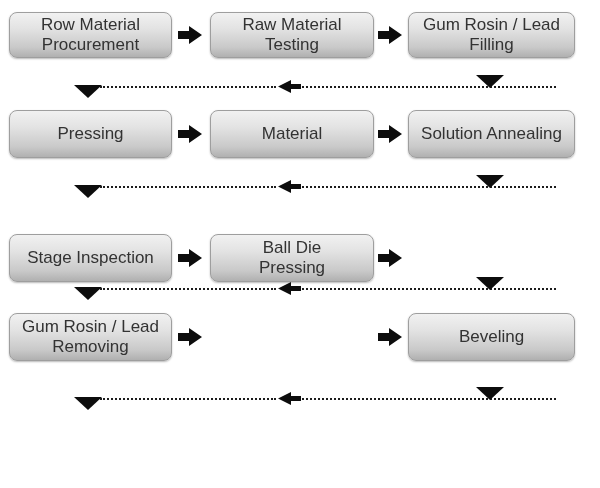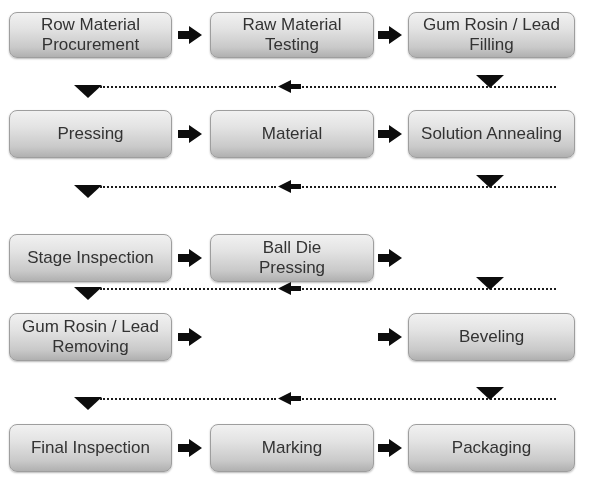--- a/index.html
+++ b/index.html
@@ -201,31 +201,14 @@
     <div class="dotline seg-a"></div>
     <svg class="arrow-left" viewBox="0 0 23 15">
         <polygon points="23,5 13,5 13,1 0,7.5 13,14 13,10 23,10" fill="#0d0d0d"></polygon>
       </svg>
     <div class="dotline seg-b"></div>
     <svg class="tri tri-right" viewBox="0 0 30 13">
         <polygon points="1,0 29,0 15,13" fill="#0d0d0d"></polygon>
       </svg>
   </div>
 
-  <div class="row r5">
-    <div class="box c1">
-      <span class="step-label">Final Inspection</span>
-    </div>
-    <svg class="arrow-right a1" viewBox="0 0 24 18">
-        <polygon points="0,5 11,5 11,0 24,9 11,18 11,13 0,13" fill="#0d0d0d"></polygon>
-      </svg>
-    <div class="box c2">
-      <span class="step-label">Marking</span>
-    </div>
-    <svg class="arrow-right a2" viewBox="0 0 24 18">
-        <polygon points="0,5 11,5 11,0 24,9 11,18 11,13 0,13" fill="#0d0d0d"></polygon>
-      </svg>
-    <div class="box c3">
-      <span class="step-label">Packaging</span>
-    </div>
-  </div>
 
 </div>
 
 </body></html>

